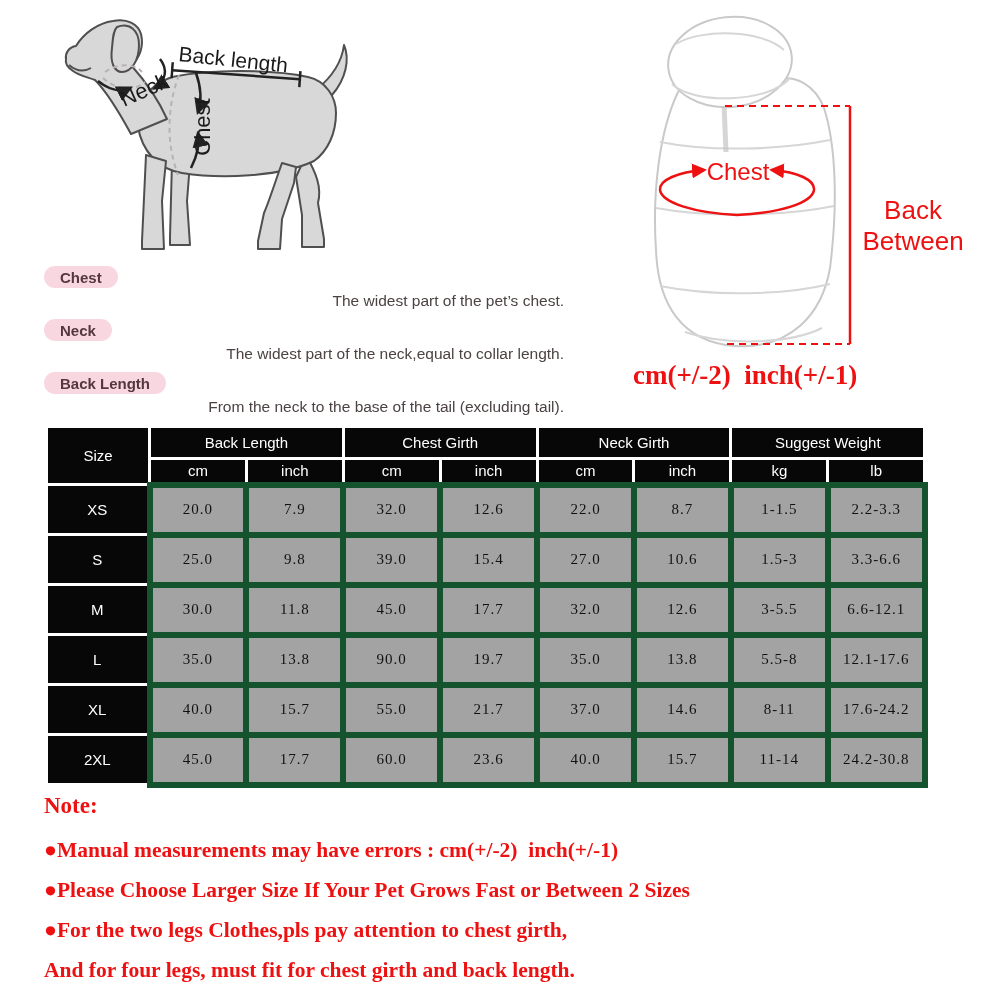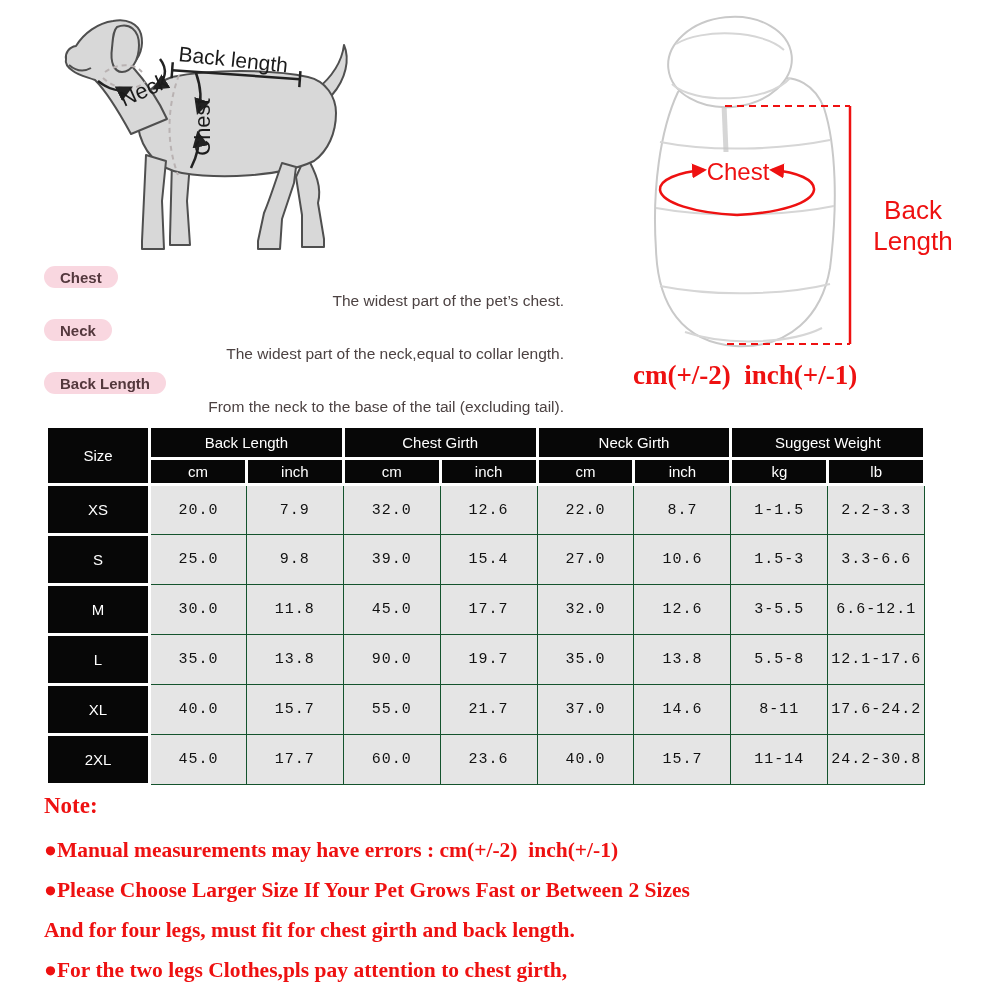--- a/index.html
+++ b/index.html
@@ -35,22 +35,22 @@
   .def-desc { font-size:15.5px; color:#4c4242; margin:4px 0 9px;text-align:right; }
 
   
   .size-table-wrap { position:absolute; left:45px; top:425px; }
   table { border-collapse:collapse; table-layout:fixed; width:878px; }
   th.dark {
     background:#070707; color:#ffffff; border:3px solid #ffffff;
     font-weight:400; font-size:15px; text-align:center;
   }
   tbody td {
-    border:1px solid #14532d; background:#e5e5e5; color:#111;
-    font-family:Liberation Mono, monospace; font-size:15px; letter-spacing:1px;
+    border:6px solid #14532d; background:#a3a3a3; color:#111;
+    font-family:Liberation Serif, serif; font-size:15px; letter-spacing:1px;
     text-align:center; height:50px;
   }
   thead tr.r1 th { height:32px; }
   thead tr.r2 th { height:26px; }
   col.c-size { width:103px; }
   col.c-val  { width:96.9px; }
 
   
   .notes {
     position:absolute; left:44px; top:793px;
@@ -128,21 +128,21 @@
     <path d="M137,215 C180,213 212,203 214,190 C215,180 198,172 172,170" fill="none" stroke="#ee1111" stroke-width="2.5" marker-end="url(#ahR)"></path>
     <text x="138" y="180" text-anchor="middle" font-size="24" fill="#ee1111">Chest</text>
 
     <path d="M125,106 L250,106" fill="none" stroke="#ee1111" stroke-width="2" stroke-dasharray="7 5"></path>
     <path d="M127,344 L250,344" fill="none" stroke="#ee1111" stroke-width="2" stroke-dasharray="7 5"></path>
     <path d="M250,106 L250,344" fill="none" stroke="#ee1111" stroke-width="2.5"></path>
   </svg>
 
   <div class="back-length-label">
     <div>Back</div>
-    <div>Length</div>
+    <div>Between</div>
   </div>
 
   <div class="tolerance">cm(+/-2)  inch(+/-1)</div>
 
   <div class="definitions">
     <div class="def-block">
       <span class="def-term">Chest</span>
       <div class="def-desc">The widest part of the pet’s chest.</div>
     </div>
     <div class="def-block">
@@ -255,17 +255,17 @@
           <td>24.2-30.8</td>
         </tr>
       </tbody>
     </table>
   </div>
 
   <div class="notes">
     <div class="note-heading">Note:</div>
     <div class="note-item">●Manual measurements may have errors : cm(+/-2)  inch(+/-1)</div>
     <div class="note-item">●Please Choose Larger Size If Your Pet Grows Fast or Between 2 Sizes</div>
+    <div class="note-item">●For the two legs Clothes,pls pay attention to chest girth,</div>
     <div class="note-item">And for four legs, must fit for chest girth and back length.</div>
-    <div class="note-item">●For the two legs Clothes,pls pay attention to chest girth,</div>
   </div>
 
 </div>
 
 </body></html>

